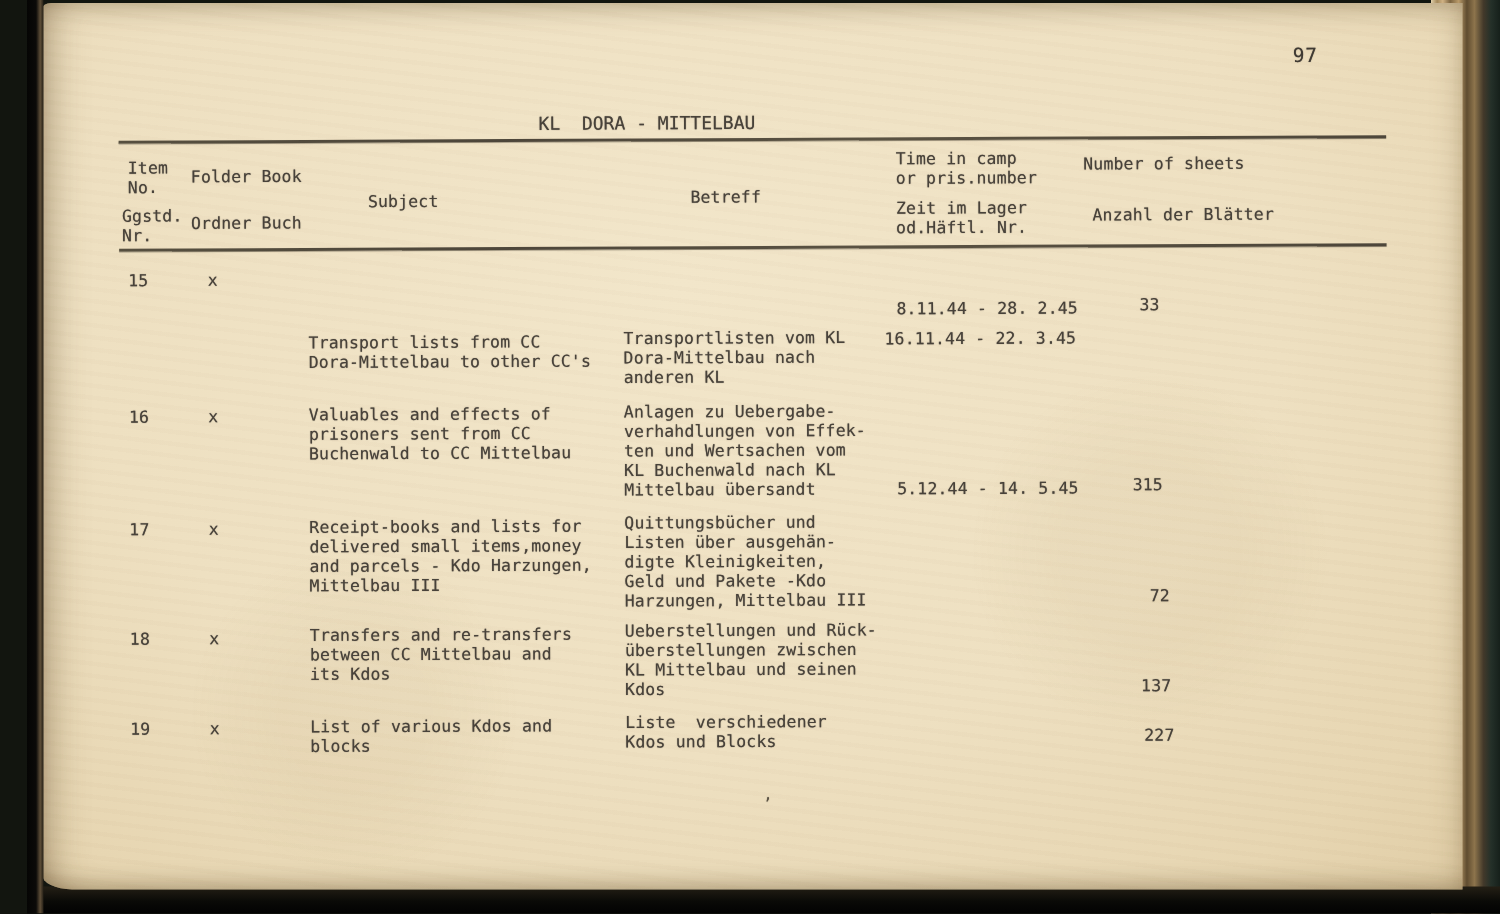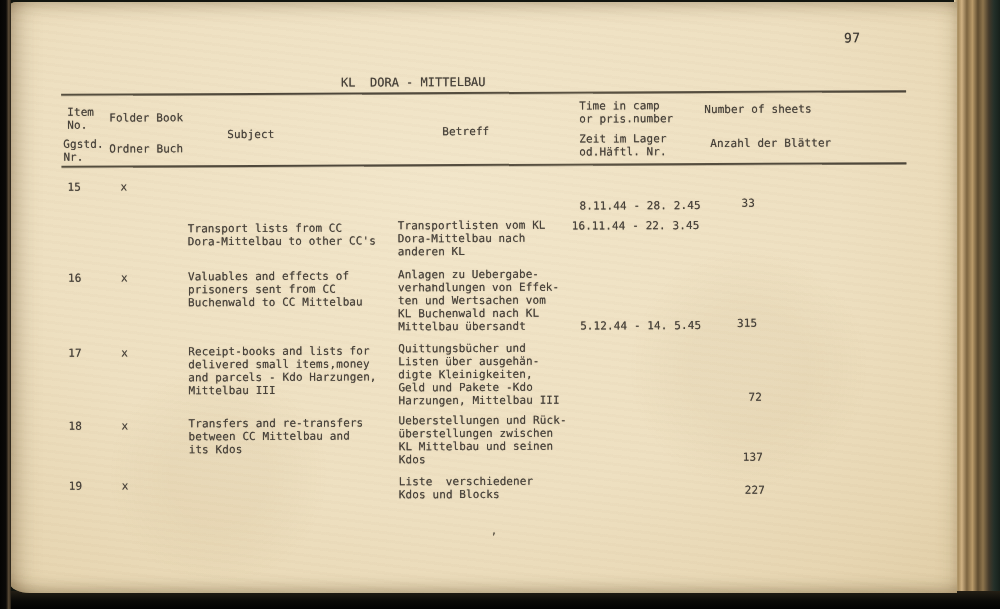--- a/index.html
+++ b/index.html
@@ -1,21 +1,21 @@
 <!DOCTYPE html>
 <html><head>
 <meta charset="utf-8">
 <style>
   html,body{margin:0;padding:0;}
   body{
     width:1000px;height:609px;position:relative;overflow:hidden;
     background:#12150f;
     font-family:"DejaVu Sans Mono","Liberation Mono",monospace;
   }
-  .scene{position:absolute;inset:0;}
+  .scene{position:absolute;inset:0;margin-left:18px;}
   .edge-right{
     position:absolute;top:0;right:0;width:46px;height:609px;z-index:0;
     background:linear-gradient(90deg,
       #e2d1ac 0%, #a58a5c 9%, #d0b284 17%, #7c6440 28%, #b99a69 40%,
       #5f4c30 52%, #8d744c 63%, #43392a 76%, #243029 87%, #16201b 100%);
   }
   .edge-bottom{
     position:absolute;left:0;bottom:0;width:1000px;height:18px;z-index:1;
     background:linear-gradient(180deg,#241f15 0%,#0a0a07 55%,#020202 100%);
   }
@@ -141,19 +141,21 @@
 between CC Mittelbau and
 its Kdos</div>
     <div class="chunk" style="left:398px;top:414px">Ueberstellungen und Rück-
 überstellungen zwischen
 KL Mittelbau und seinen
 Kdos</div>
     <div class="chunk" style="left:742px;top:452px">137</div>
 
     <div class="chunk" style="left:68px;top:478px">19</div>
     <div class="chunk" style="left:121px;top:478px">x</div>
+    <div class="chunk" style="left:188px;top:477px">List of various Kdos and
+blocks</div>
     <div class="chunk" style="left:398px;top:475px">Liste  verschiedener
 Kdos und Blocks</div>
     <div class="chunk" style="left:744px;top:485px">227</div>
 
     <div class="chunk mark" style="left:490px;top:524px">,</div>
   </div>
 </div>
 
 </body></html>

